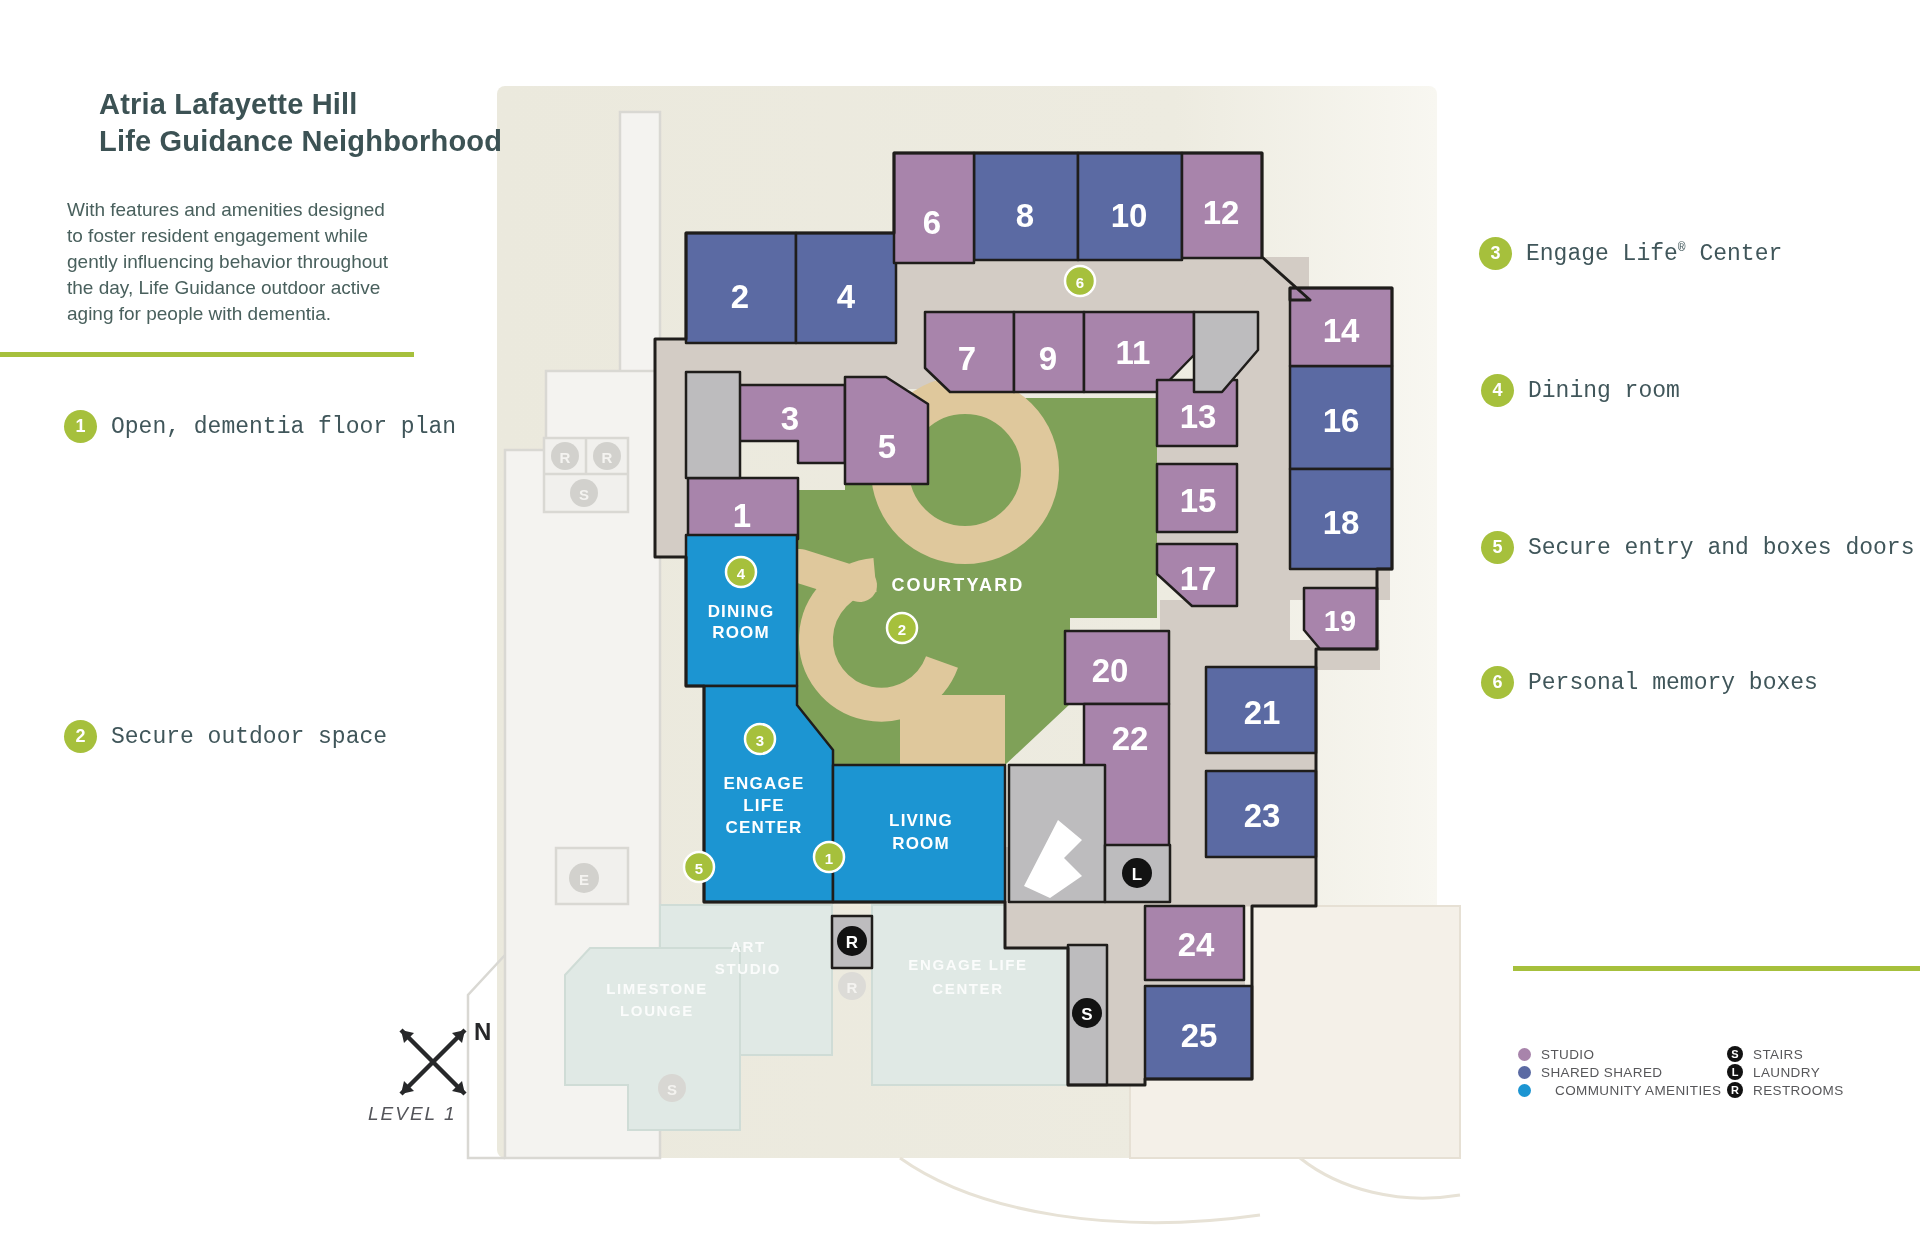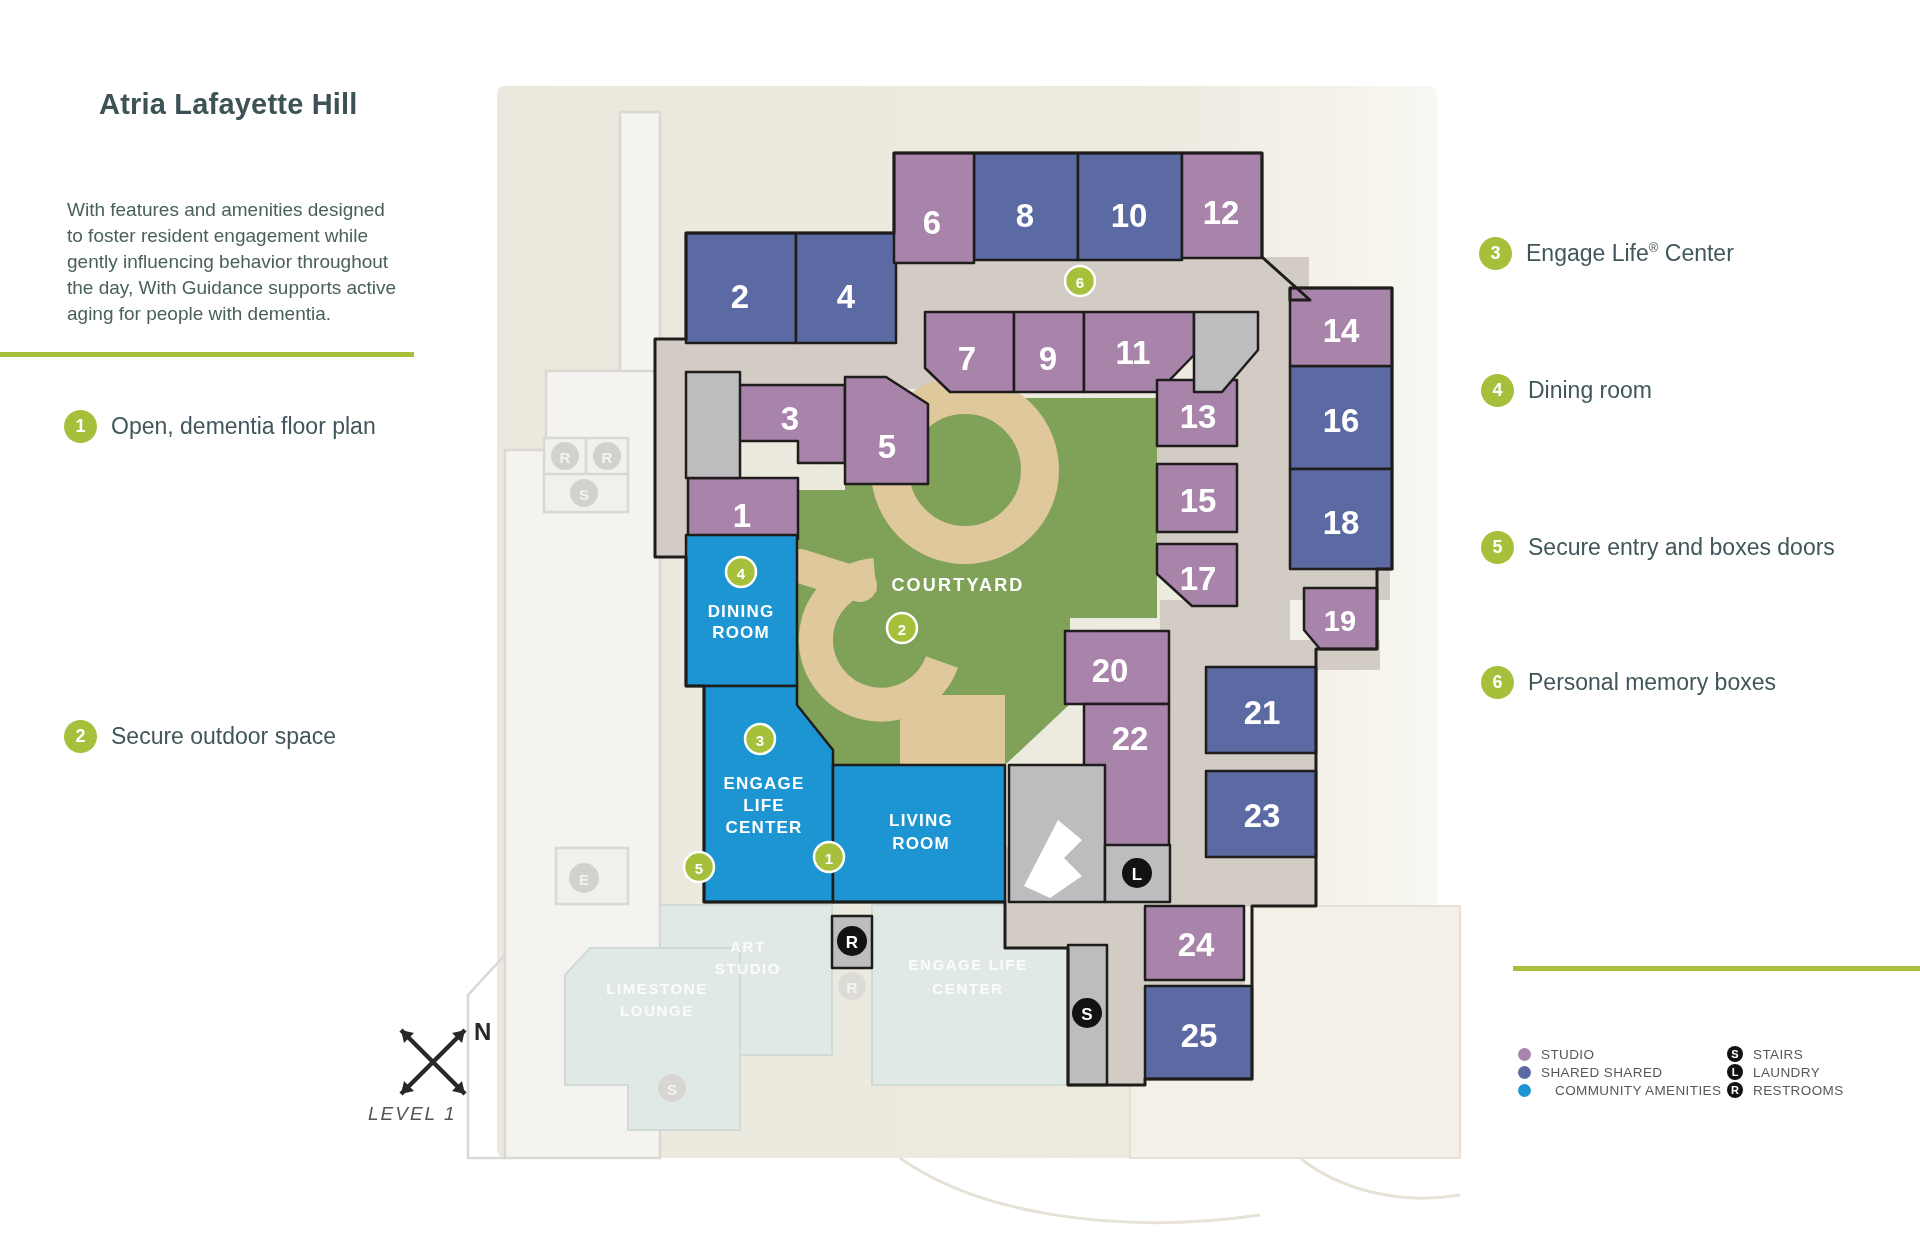--- a/index.html
+++ b/index.html
@@ -10,21 +10,21 @@
   
   .title{position:absolute;left:67px;top:86px;font-size:29px;font-weight:600;
          color:#3c5254;line-height:37px;letter-spacing:.2px;margin-left:32px;}
   .desc{position:absolute;left:67px;top:185px;font-size:19px;color:#49605d;line-height:26px;margin-top:12px;}
   .rule{position:absolute;background:#a6c03c;height:5px;}
   #rule-left{left:0;top:352px;width:414px;}
   #rule-right{left:1513px;top:966px;width:407px;}
   .callout-row{position:absolute;display:flex;align-items:center;gap:14px;}
   .badge-green{width:33px;height:33px;border-radius:50%;background:#a6c03c;color:#fff;
       font-weight:700;font-size:18px;display:flex;align-items:center;justify-content:center;flex:0 0 auto;}
-  .callout-label{font-size:23px;color:#40565a;white-space:nowrap;}
+  .callout-label{font-size:23px;color:#40565a;white-space:nowrap;font-family:Liberation Mono, monospace;}
   .callout-label sup{font-size:13px;}
   
   .legend-row{position:absolute;display:flex;align-items:center;gap:10px;height:18px;}
   .legend-dot{width:13px;height:13px;border-radius:50%;flex:0 0 auto;}
   .legend-badge{width:16px;height:16px;border-radius:50%;background:#121212;color:#fff;
       font-size:11px;font-weight:700;display:flex;align-items:center;justify-content:center;flex:0 0 auto;}
   .legend-label{font-size:13.5px;color:#57575a;letter-spacing:.4px;white-space:nowrap;}
   #level-label{position:absolute;left:368px;top:1103px;font-size:19px;color:#54555a;letter-spacing:2px;font-style:italic;}
   svg text{font-family:"Liberation Sans",sans-serif;}
   .roomnum{font-size:33px;font-weight:700;fill:#ffffff;}
@@ -279,26 +279,27 @@
     <polygon points="465,1030 452,1033 462,1043" stroke="none"></polygon>
     <polygon points="401,1094 414,1091 404,1081" stroke="none"></polygon>
     <polygon points="401,1030 404,1043 414,1033" stroke="none"></polygon>
     <polygon points="465,1094 462,1081 452,1091" stroke="none"></polygon>
     <text x="474" y="1040" stroke="none" font-size="24" font-weight="700" fill="#27282a">N</text>
   </g>
 </svg>
 
 <div class="title">
   <div>Atria Lafayette Hill</div>
+  <div>Life Guidance Neighborhood</div>
 </div>
 <div class="desc">
   <div>With features and amenities designed</div>
   <div>to foster resident engagement while</div>
   <div>gently influencing behavior throughout</div>
-  <div>the day, With Guidance supports active</div>
+  <div>the day, Life Guidance outdoor active</div>
   <div>aging for people with dementia.</div>
 </div>
 <div class="rule" id="rule-left"></div>
 <div class="rule" id="rule-right"></div>
 
 <div class="callout-row" style="left:64px;top:410px;">
   <div class="badge-green">1</div>
   <div class="callout-label">Open, dementia floor plan</div>
 </div>
 <div class="callout-row" style="left:64px;top:720px;">

